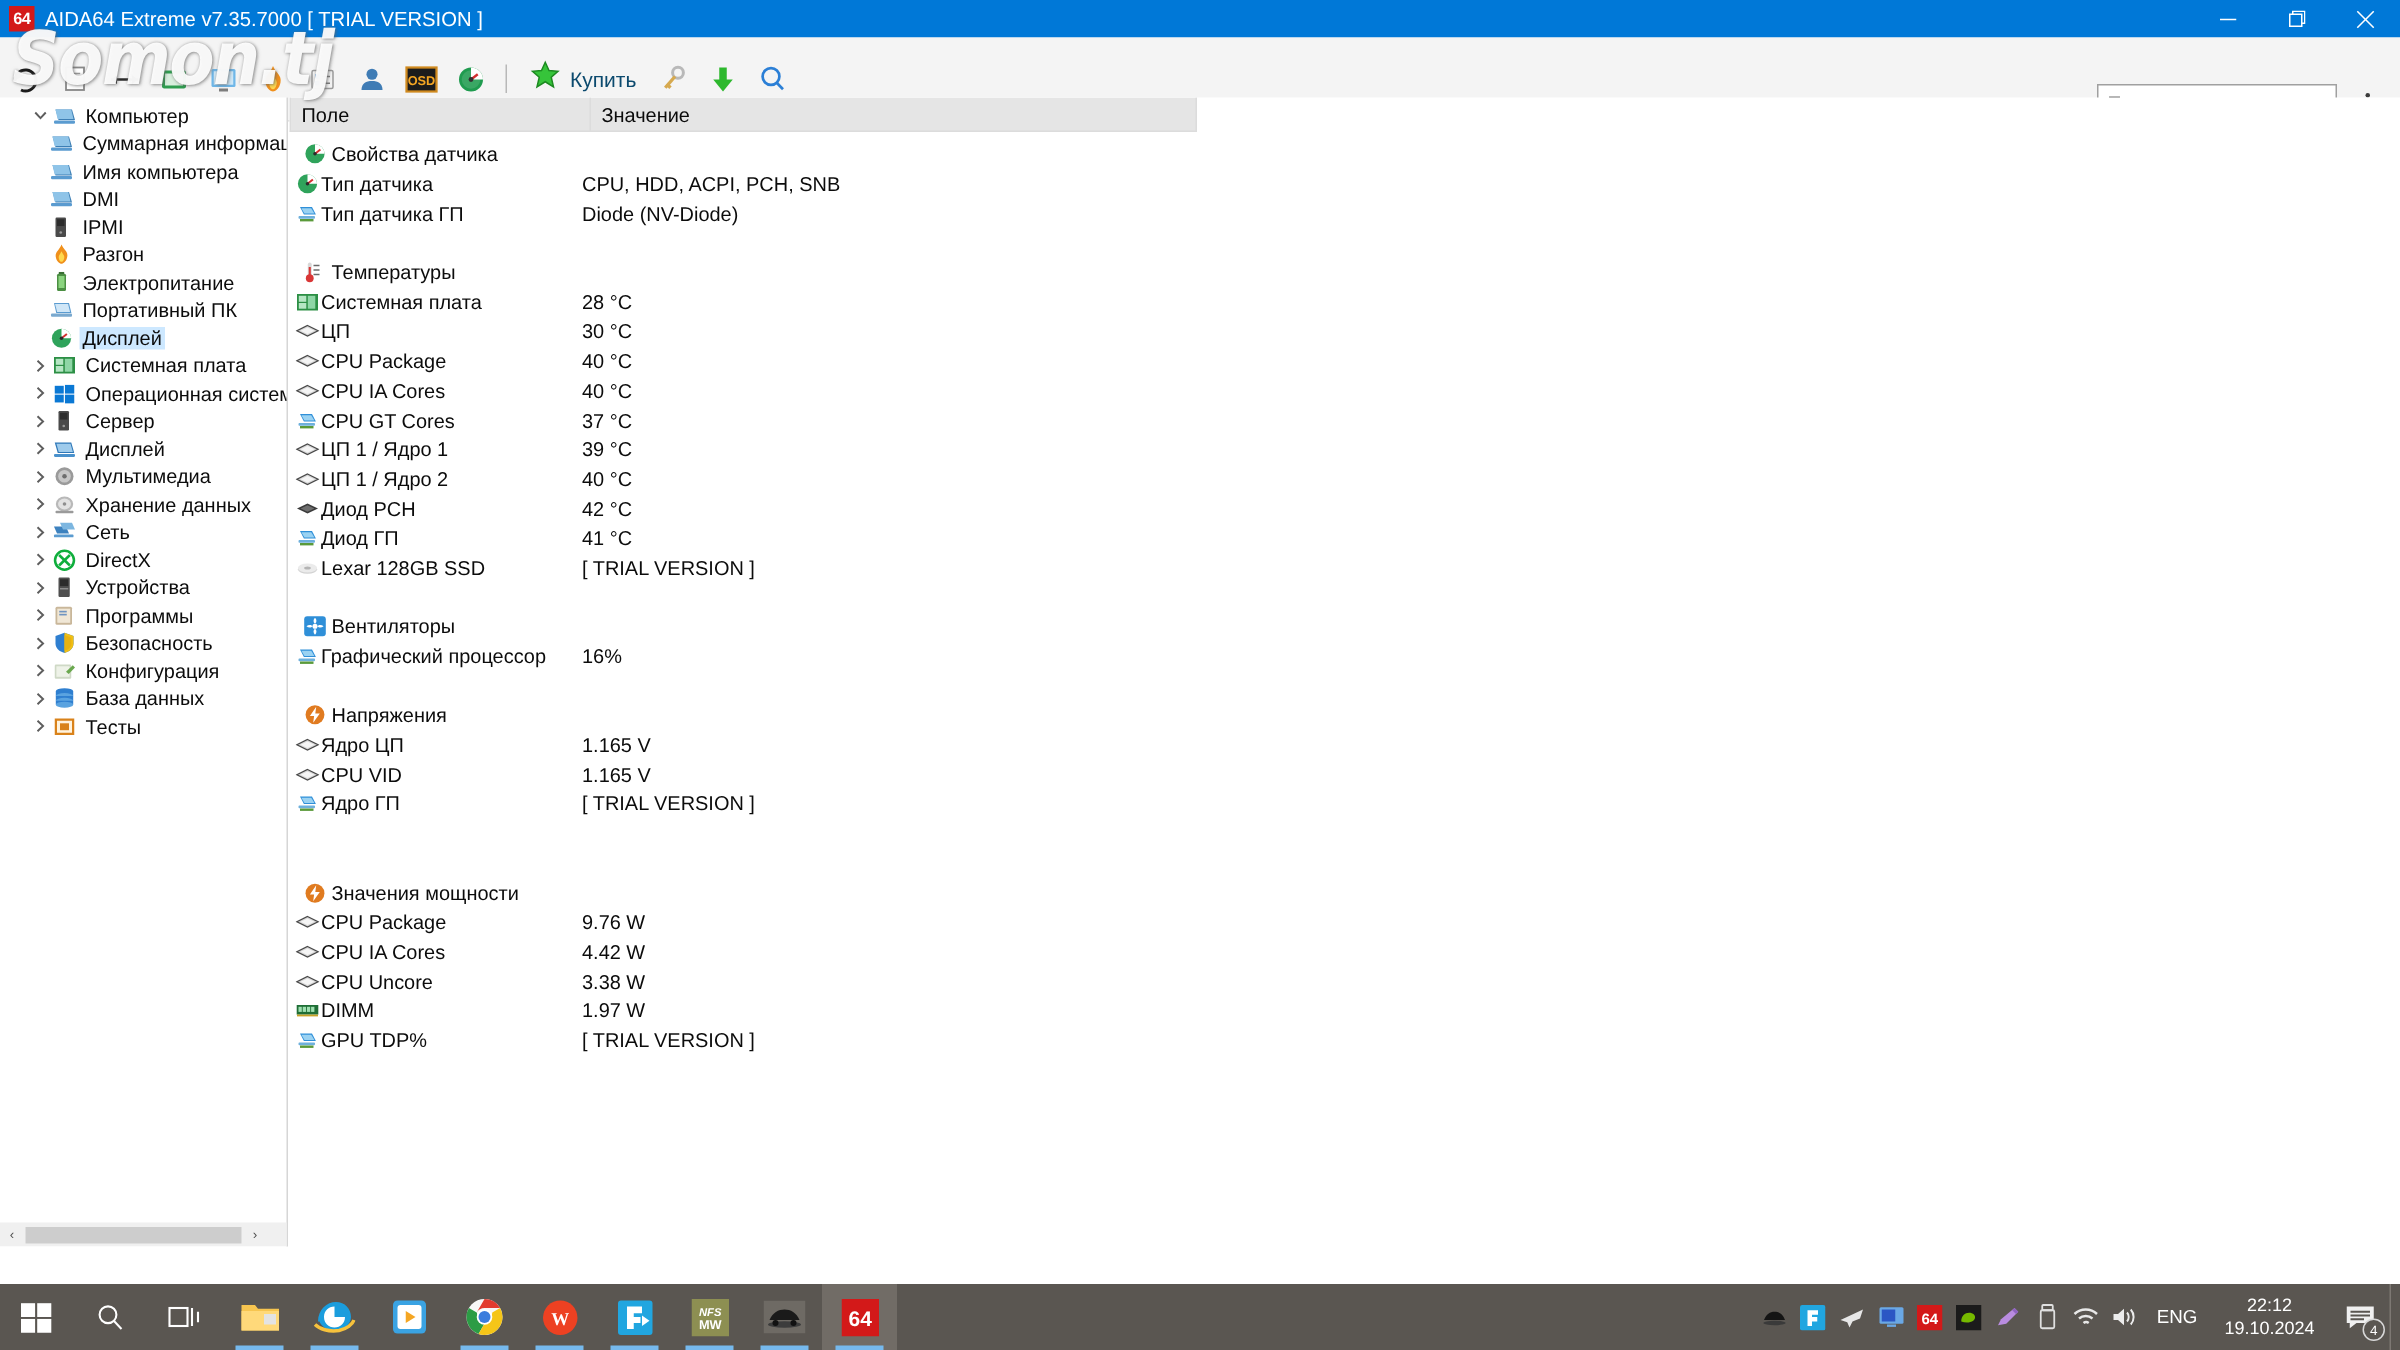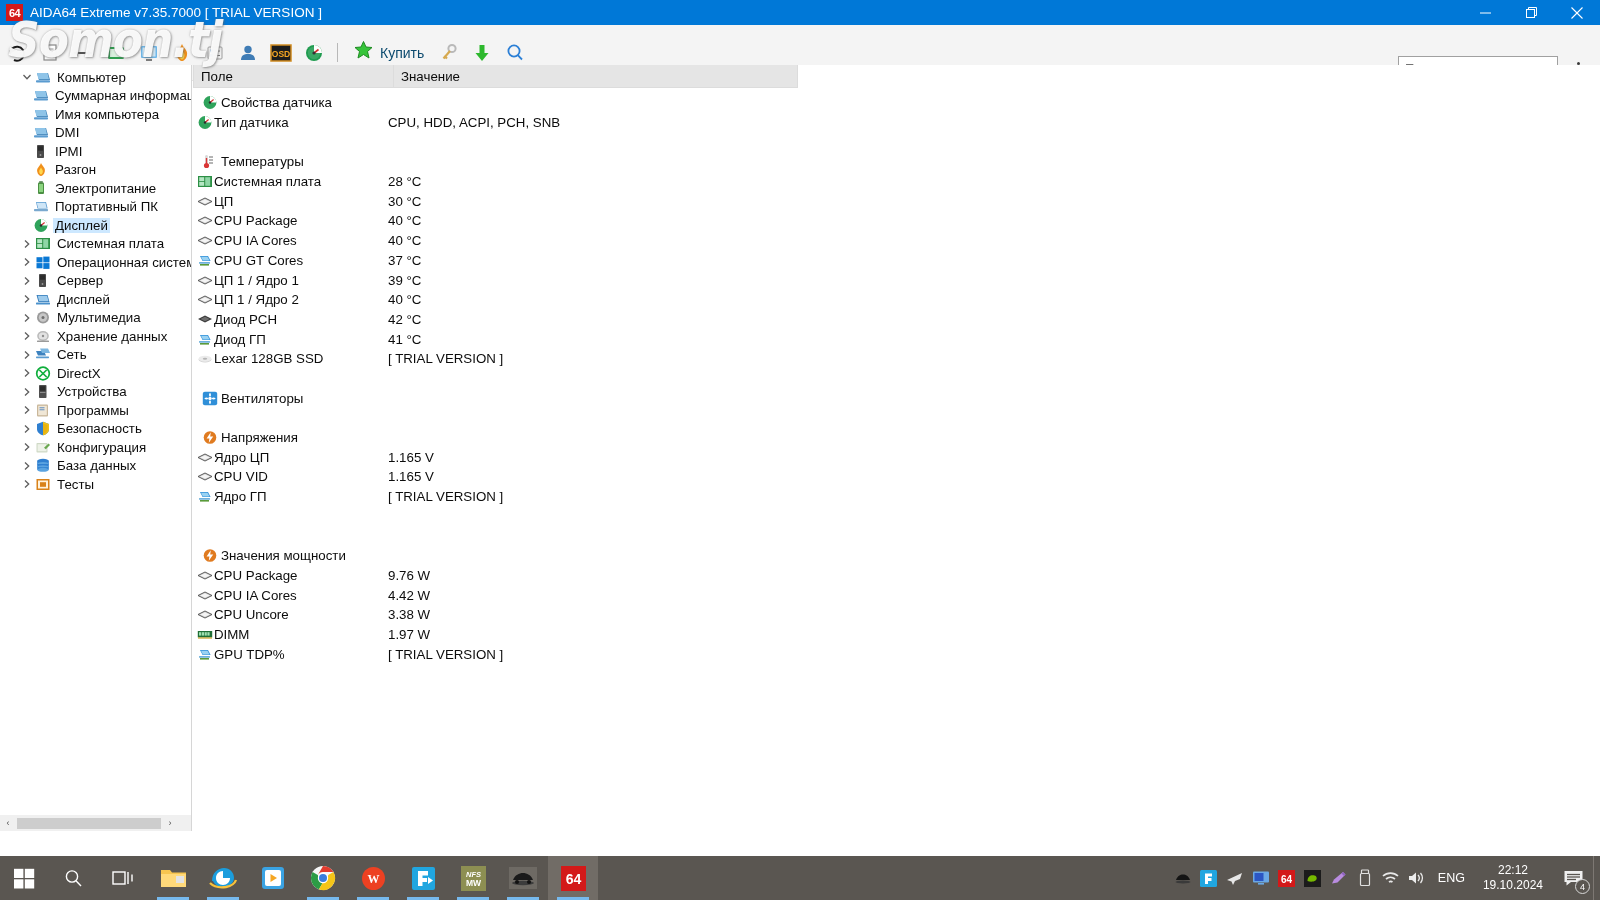--- a/index.html
+++ b/index.html
@@ -681,20 +681,32 @@
             <svg width="16" height="15" viewBox="0 0 16 15">
               <circle cx="8" cy="7.5" r="6.4" fill="#2fa35b"></circle>
               <path d="M8 1.1 A6.4 6.4 0 0 1 14.4 7.5 L8 7.5 Z" fill="#ffffff"></path>
               <line x1="8" y1="7.5" x2="11.6" y2="4.6" stroke="#d32f2f" stroke-width="1.3"></line>
               <circle cx="8" cy="7.5" r="1.2" fill="#2b2b2b"></circle>
             </svg>
           </span>
           <span class="rlabel">Тип датчика</span>
           <span class="rvalue">CPU, HDD, ACPI, PCH, SNB</span>
         </div>
+        <div class="row item">
+          <span class="ricon">
+            <svg width="16" height="15" viewBox="0 0 16 15">
+              <path d="M3 3 H11 L13.6 8 H5.6 Z" fill="#2f8fd8"></path>
+              <path d="M3.9 3.8 H10.5 L12.6 7.4 H6 Z" fill="#9ad2f2"></path>
+              <rect x="2" y="9" width="11" height="1.8" rx="0.6" fill="#6eb0dc"></rect>
+              <rect x="3" y="11" width="9" height="1.6" fill="#5a9a3a"></rect>
+            </svg>
+          </span>
+          <span class="rlabel">Тип датчика ГП</span>
+          <span class="rvalue">Diode  (NV-Diode)</span>
+        </div>
         <div class="row spacer"></div>
         <div class="row group">
           <span class="ricon">
             <svg width="16" height="15" viewBox="0 0 16 15">
               <rect x="3.2" y="1" width="2.6" height="9" rx="1.3" fill="#d8d8d8"></rect>
               <circle cx="4.5" cy="11.5" r="2.6" fill="#d93636"></circle>
               <rect x="3.8" y="4" width="1.4" height="7" fill="#d93636"></rect>
               <line x1="7" y1="3" x2="11" y2="3" stroke="#6b6b6b" stroke-width="1"></line>
               <line x1="7" y1="6" x2="11" y2="6" stroke="#6b6b6b" stroke-width="1"></line>
               <line x1="7" y1="9" x2="11" y2="9" stroke="#6b6b6b" stroke-width="1"></line>
@@ -815,20 +827,32 @@
             <svg width="16" height="15" viewBox="0 0 16 15">
               <rect x="0.8" y="0.8" width="14.4" height="13.4" rx="2" fill="#2f8fd8"></rect>
               <circle cx="8" cy="7.5" r="1.7" fill="#fff"></circle>
               <path d="M8 1.8 C9.3 3 9.3 5 8 5.8 C6.7 5 6.7 3 8 1.8 Z" fill="#fff"></path>
               <path d="M8 13.2 C6.7 12 6.7 10 8 9.2 C9.3 10 9.3 12 8 13.2 Z" fill="#fff"></path>
               <path d="M2.3 7.5 C3.6 6.3 5.5 6.3 6.3 7.5 C5.5 8.7 3.6 8.7 2.3 7.5 Z" fill="#fff"></path>
               <path d="M13.7 7.5 C12.4 8.7 10.5 8.7 9.7 7.5 C10.5 6.3 12.4 6.3 13.7 7.5 Z" fill="#fff"></path>
             </svg>
           </span>
           <span class="rlabel">Вентиляторы</span>
+        </div>
+        <div class="row item">
+          <span class="ricon">
+            <svg width="16" height="15" viewBox="0 0 16 15">
+              <path d="M3 3 H11 L13.6 8 H5.6 Z" fill="#2f8fd8"></path>
+              <path d="M3.9 3.8 H10.5 L12.6 7.4 H6 Z" fill="#9ad2f2"></path>
+              <rect x="2" y="9" width="11" height="1.8" rx="0.6" fill="#6eb0dc"></rect>
+              <rect x="3" y="11" width="9" height="1.6" fill="#5a9a3a"></rect>
+            </svg>
+          </span>
+          <span class="rlabel">Графический процессор</span>
+          <span class="rvalue">16%</span>
         </div>
         <div class="row spacer"></div>
         <div class="row group">
           <span class="ricon">
             <svg width="16" height="15" viewBox="0 0 16 15">
               <circle cx="8" cy="7.5" r="6.3" fill="#e07b20"></circle>
               <polygon points="8.8,2.2 4.6,8.4 7.4,8.4 6.8,12.8 11.2,6.6 8.2,6.6" fill="#ffffff"></polygon>
             </svg>
           </span>
           <span class="rlabel">Напряжения</span>

